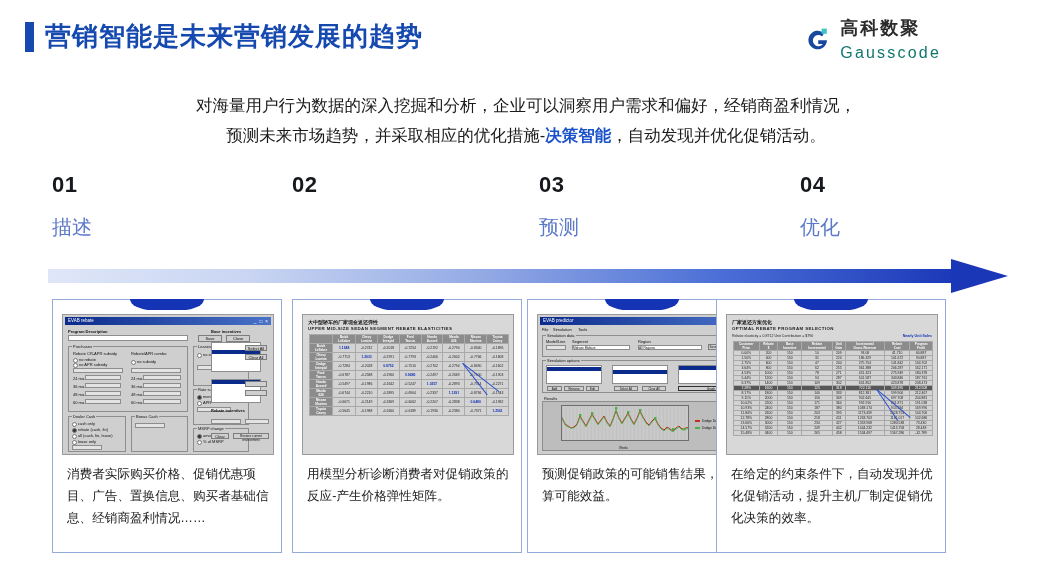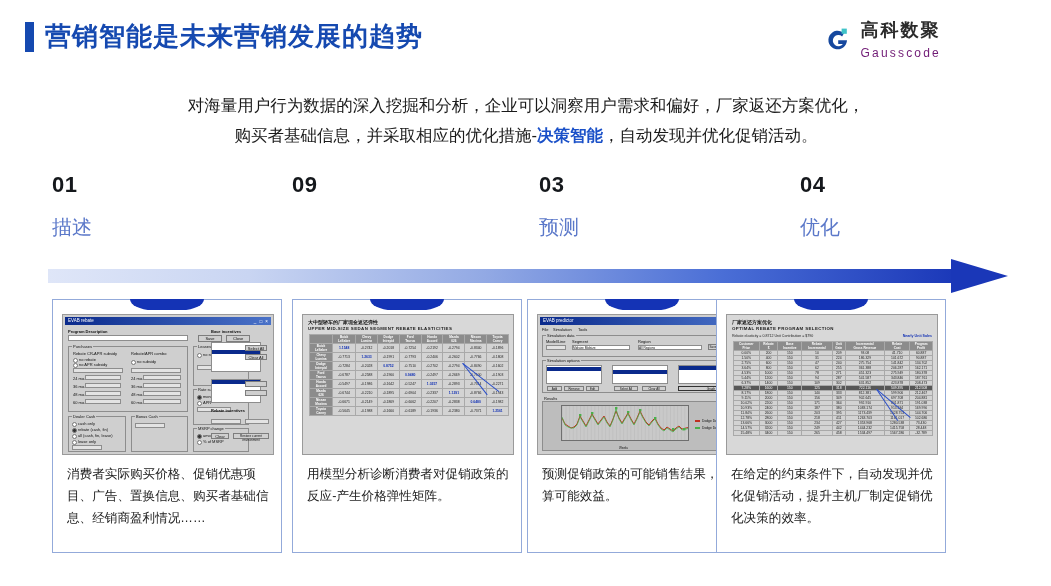--- a/index.html
+++ b/index.html
@@ -19,21 +19,21 @@
   }
   .page-title{
     position:absolute;left:45px;top:19px;
     font-size:26px;font-weight:bold;color:#1549b0;
     letter-spacing:1px;white-space:nowrap;
   }
   .logo{position:absolute;right:12px;top:18px;height:44px;display:flex;align-items:center;gap:7px;}
   .logo-mark{position:relative;width:30px;height:30px;flex:none;}
   .logo-text{display:flex;flex-direction:column;line-height:1;}
   .logo-cn{font-size:18px;font-weight:bold;color:#2b2b2b;letter-spacing:2px;}
-  .logo-en{font-size:12px;color:#701a75;letter-spacing:2.2px;margin-top:8px;}
+  .logo-en{font-size:16px;color:#0f766e;letter-spacing:2.2px;margin-top:8px;}
 
   
   .lead{
     position:absolute;left:50px;top:90px;width:952px;
     text-align:center;font-size:16.5px;color:#1a1a1a;line-height:30px;
   }
   .lead .hl{color:#1a50c8;font-weight:bold;margin-top:16px;}
 
   
   .steps{position:absolute;left:0;top:172px;width:1051px;height:80px;}
@@ -133,31 +133,31 @@
         </svg>
       </div>
       <div class="logo-text">
         <div class="logo-cn">高科数聚</div>
         <div class="logo-en">Gausscode</div>
       </div>
     </div>
   </div>
 
   <div class="lead">
-    <span>对海量用户行为数据的深入挖掘和分析，企业可以洞察用户需求和偏好，厂家返还方案优化，</span><br>
-    <span>购买者基础信息，并采取相应的优化措施-</span><span class="hl">决策智能</span><span>，自动发现并优化促销活动。</span>
+    <span>对海量用户行为数据的深入挖掘和分析，企业可以洞察用户需求和偏好，经销商盈利情况，</span><br>
+    <span>预测未来市场趋势，并采取相应的优化措施-</span><span class="hl">决策智能</span><span>，自动发现并优化促销活动。</span>
   </div>
 
   <div class="steps">
     <div class="step" style="left:52px">
       <div class="num">01</div>
       <div class="lbl">描述</div>
     </div>
     <div class="step" style="left:292px">
-      <div class="num">09</div>
+      <div class="num">02</div>
     </div>
     <div class="step" style="left:539px">
       <div class="num">03</div>
       <div class="lbl">预测</div>
     </div>
     <div class="step" style="left:800px">
       <div class="num">04</div>
       <div class="lbl">优化</div>
     </div>
   </div>

